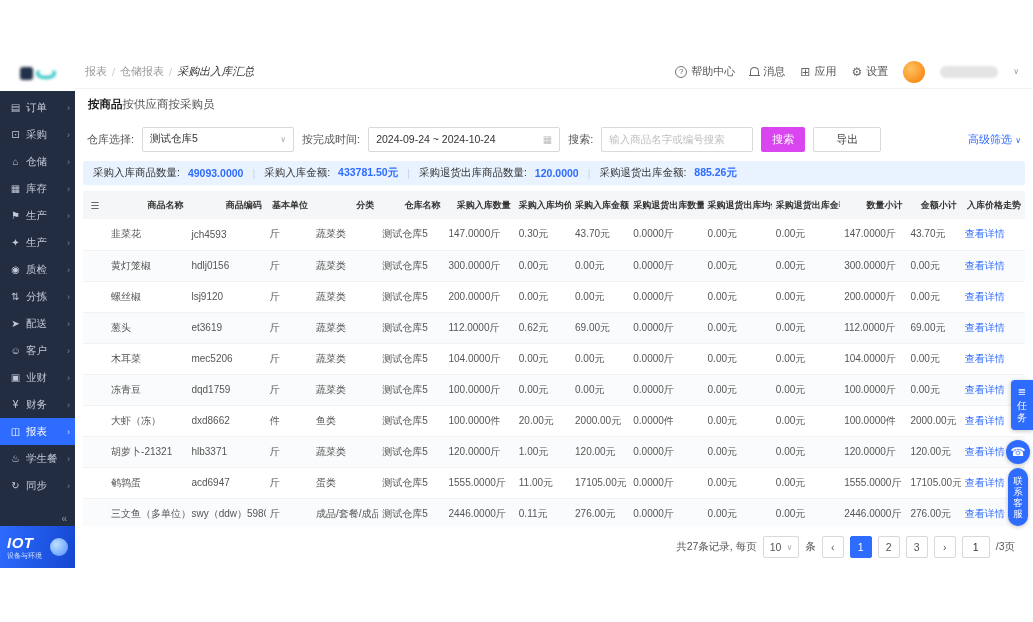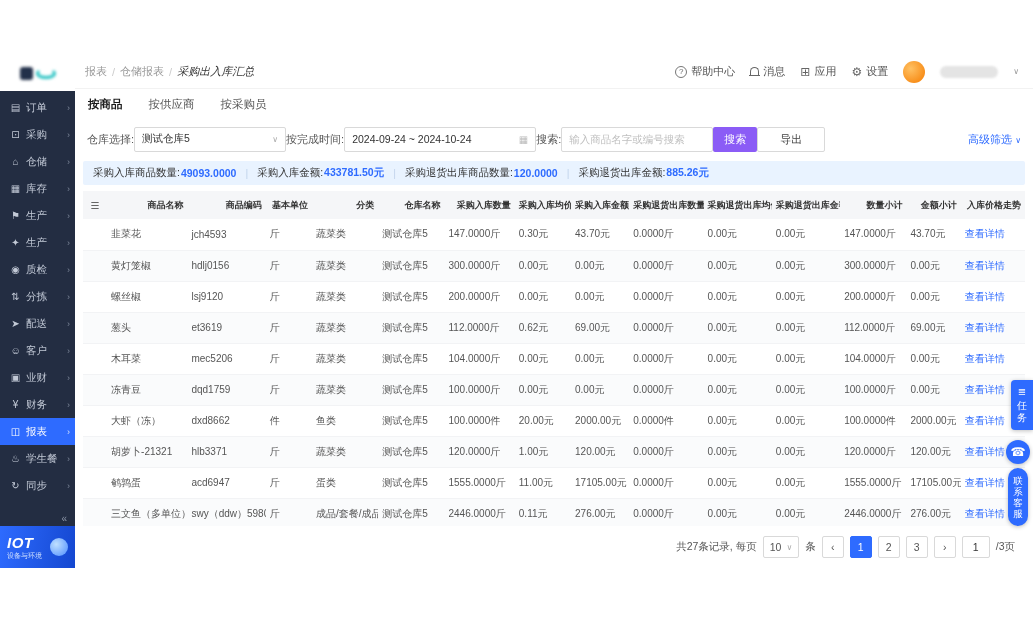--- a/index.html
+++ b/index.html
@@ -34,39 +34,39 @@
   .top-right { display:flex; align-items:center; gap:15px; font-size:11px; color:#555; }
   .top-item { display:inline-flex; align-items:center; gap:4px; cursor:pointer; }
   .circ-q { width:12px; height:12px; border:1px solid #777; border-radius:50%; font-size:8px; display:inline-flex; align-items:center; justify-content:center; color:#666; }
   .bell { width:9px; height:9px; border:1px solid #666; border-bottom:none; border-radius:5px 5px 0 0; position:relative; display:inline-block; }
   .bell:after { content:""; position:absolute; left:-2px; right:-2px; bottom:0; height:1px; background:#666; }
   .glyph { font-size:12px; color:#666; }
   .avatar { width:22px; height:22px; border-radius:50%; background:radial-gradient(circle at 35% 35%, #ffc163, #f57c00); display:inline-block; cursor:pointer; }
   .uname-blur { width:58px; height:12px; border-radius:6px; background:#e4e4e4; filter:blur(1px); display:inline-block; }
   .chev { font-size:8px; color:#999; cursor:pointer; }
 
-  .tabs { height:30px; display:flex; gap:26px; align-items:center; padding:0 13px; font-size:11.5px; }
+  .tabs { height:30px; display:flex; align-items:center; padding:0 13px; font-size:11.5px; }
   .tab { color:#555; cursor:pointer; }
   .tab.active { color:#1a1a1a; font-weight:bold; }
 
-  .filters { height:40px; display:flex; align-items:center; padding:0 12px; font-size:11px; }
+  .filters { height:40px; display:flex; align-items:center; gap:8px; padding:0 12px; font-size:11px; }
   .f-label { color:#555; white-space:nowrap; }
   .select { height:25px; border:1px solid #d9d9d9; border-radius:2px; display:flex; align-items:center; justify-content:space-between; padding:0 7px; font-size:10.5px; color:#333; background:#fff; width:152px; cursor:pointer; }
   .select.date { width:192px; }
   .dd { font-size:8px; color:#aaa; margin-left:5px; }
   .cal { font-size:10px; color:#bbb; margin-left:5px; }
   .inp { height:25px; width:152px; border:1px solid #d9d9d9; border-radius:2px; padding:0 7px; font-size:10.5px; color:#333; outline:none; }
   .inp::placeholder { color:#bfbfbf; }
-  .btn-pri { height:25px; padding:0 11px; background:#8b5cf6; color:#fff; border:none; border-radius:2px; font-size:11px; cursor:pointer; }
+  .btn-pri { height:25px; padding:0 11px; background:#d946ef; color:#fff; border:none; border-radius:2px; font-size:11px; cursor:pointer; }
   .btn-def { height:25px; padding:0 22px; background:#fff; color:#444; border:1px solid #d9d9d9; border-radius:2px; font-size:11px; cursor:pointer; }
   .adv { margin-left:auto; color:#2e6bff; font-size:11px; cursor:pointer; white-space:nowrap; }
   .chev-s { font-size:8px; }
 
   .summary { margin:2px 8px 6px; background:#e9f3ff; height:24px; display:flex; align-items:center; padding:0 10px; font-size:10.5px; color:#333; gap:9px; white-space:nowrap; overflow:hidden; border-radius:2px; }
-  .sum-item { display:inline-flex; gap:1px; align-items:center; }
+  .sum-item { display:inline-flex; gap:8px; align-items:center; }
   .sum-val { color:#2e6bff; font-weight:bold; }
   .sum-sep { color:#c2d4ec; }
 
   .table-wrap { margin:0 8px; flex:1; overflow:hidden; }
   table { width:100%; border-collapse:collapse; table-layout:fixed; }
   thead th { background:#f5f6f8; height:28px; font-weight:bold; color:#333; text-align:right; padding:0 4px; font-size:9px; white-space:nowrap; overflow:hidden; }
   .th-ico { text-align:center; color:#666; font-size:10px; cursor:pointer; }
   tbody td { height:31px; border-bottom:1px solid #f2f3f5; color:#555; padding:0 4px; font-size:10px; white-space:nowrap; overflow:hidden; }
   tbody tr:nth-child(even) { background:#fafbfc; }
   .detail-link { color:#2e6bff; cursor:pointer; text-decoration:none;text-align:right; }

